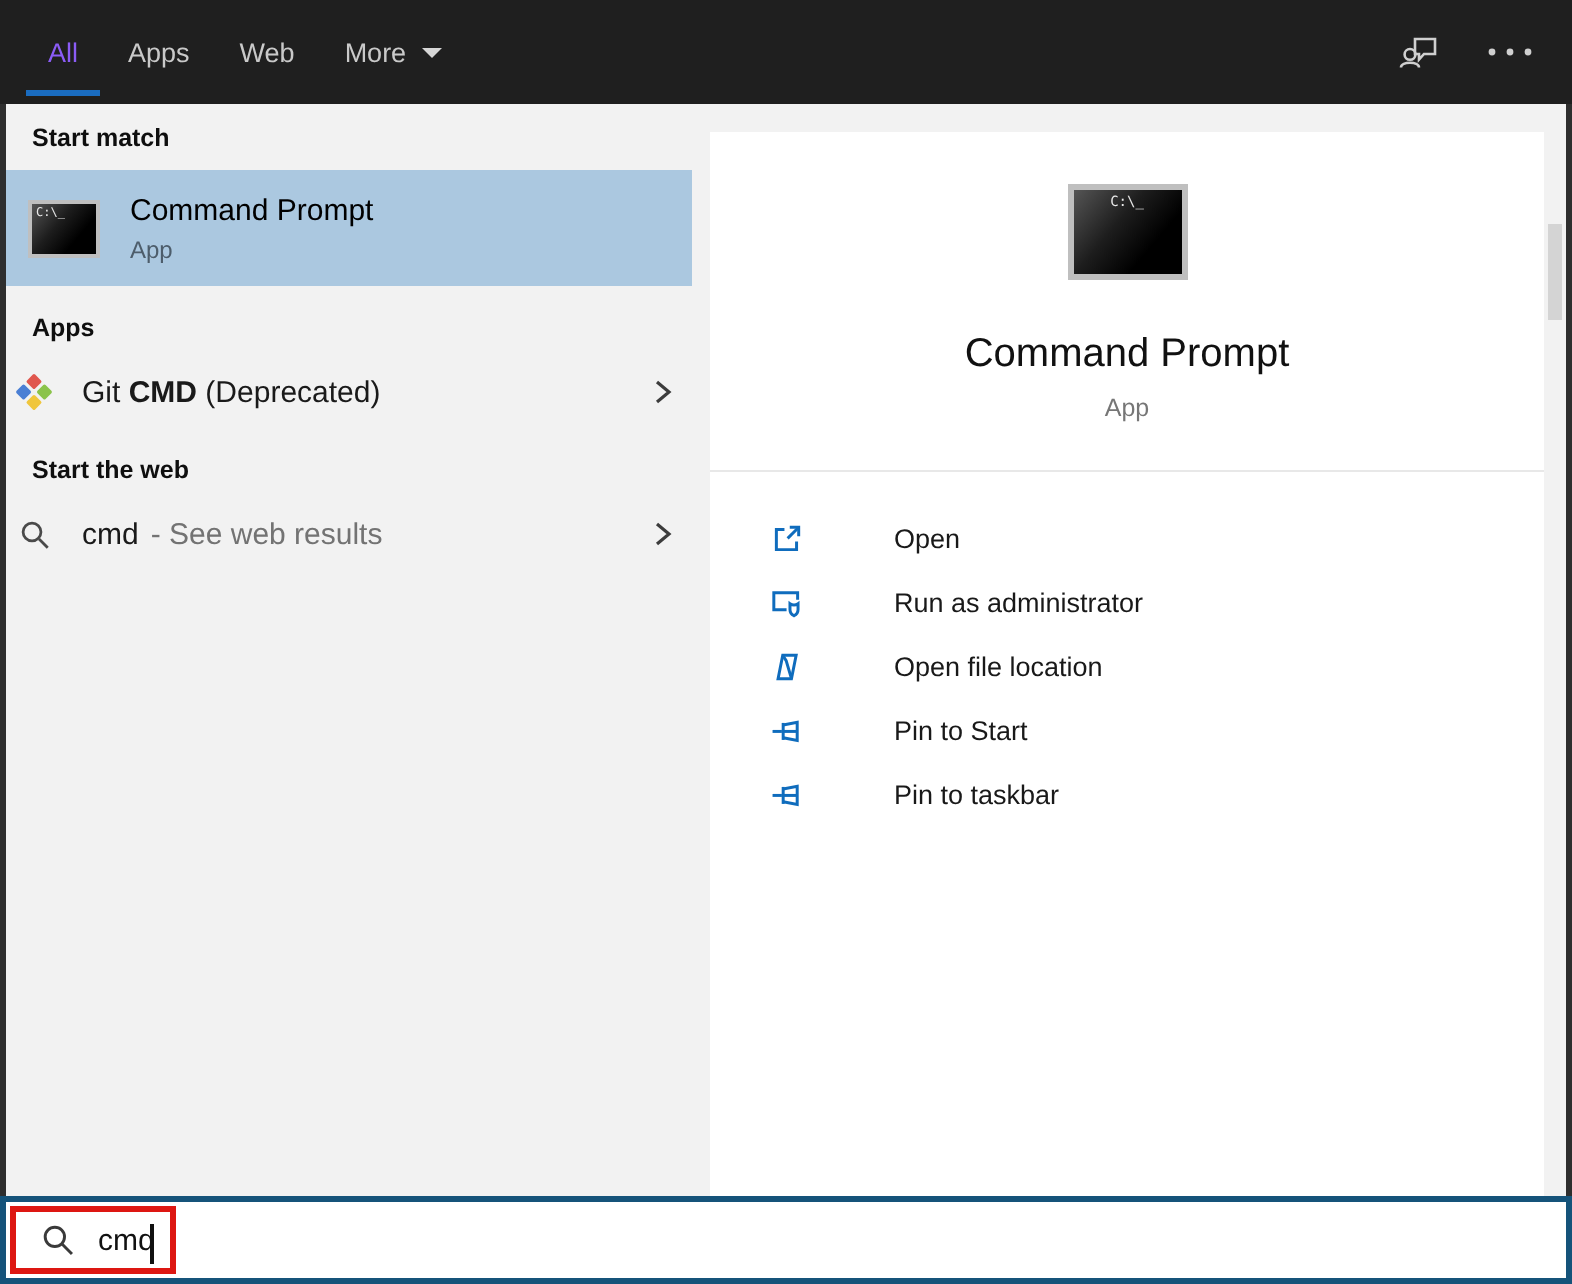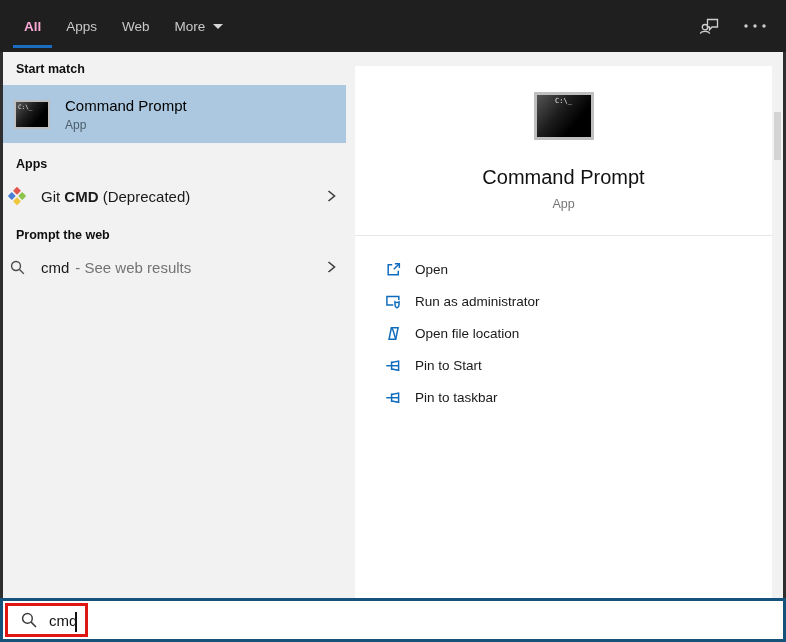--- a/index.html
+++ b/index.html
@@ -21,21 +21,21 @@
   
   .topbar{
     position:absolute;top:0;left:0;right:0;height:52px;
     background:var(--topbar-bg);display:flex;align-items:stretch;
   }
   .tabs{display:flex;margin-left:13px;gap:3px;height:100%;}
   .tab{
     position:relative;display:flex;align-items:center;padding:0 11px;
     font-size:13.5px;color:#c9c9c9;cursor:pointer;white-space:nowrap;
   }
-  .tab.active{color:#f9a8d4;font-weight:bold;}
+  .tab.active{color:#8b5cf6;font-weight:normal;}
   .tab.active::after{
     content:"";position:absolute;left:0;right:0;bottom:4px;height:3px;
     background:var(--tab-underline);
   }
   .caret-down{
     width:0;height:0;border-left:5px solid transparent;border-right:5px solid transparent;
     border-top:5px solid #d6d6d6;margin-left:8px;
   }
   .topbar-icons{
     position:absolute;right:18px;top:0;height:52px;display:flex;align-items:center;gap:20px;
@@ -80,21 +80,21 @@
   
   .preview{
     position:absolute;left:355px;top:66px;width:417px;bottom:44px;background:#fff;
   }
   .preview-header{padding-top:26px;padding-bottom:24px;text-align:center;border-bottom:1px solid #e8e8e8;}
   .preview-title{font-size:20px;color:#111;margin-top:26px;font-weight:400;}
   .preview-sub{font-size:12.5px;color:#767676;margin-top:8px;}
   .actions{list-style:none;padding:17px 0 0 30px;}
   .action{height:32px;display:flex;align-items:center;cursor:pointer;}
   .action-icon{width:17px;height:17px;flex:none;margin-right:13px;display:flex;align-items:center;}
-  .action-label{font-size:13.5px;color:#191919;}
+  .action-label{font-size:13.5px;color:#191919;margin-left:32px;}
   
   .scroll-thumb{position:absolute;right:5px;top:112px;width:7px;height:48px;background:#d4d4d4;z-index:2;cursor:pointer;}
   
   .search-bar{
     position:absolute;left:0;right:0;bottom:0;height:44px;background:#fff;
     border:3px solid var(--search-border);display:flex;align-items:center;padding-left:17px;z-index:4;
   }
   .search-input{
     border:none;outline:none;background:transparent;font-size:15px;color:#111;
     margin-left:11px;width:200px;font-family:"Liberation Sans", sans-serif;
@@ -177,21 +177,21 @@
           </div>
       </div>
       <span><span>Git </span><span class="bold">CMD</span><span> (Deprecated)</span></span>
       <div class="chevron">
         <svg width="14" height="16" viewBox="0 0 14 16" fill="none" stroke="#3c3c3c" stroke-width="1.6">
             <path d="M4.5 3 L10.5 8 L4.5 13"></path>
           </svg>
       </div>
     </div>
 
-    <div class="section-header tight">Prompt the web</div>
+    <div class="section-header tight">Start the web</div>
 
     <div class="result-row">
       <div class="row-icon">
         <svg width="17" height="17" viewBox="0 0 16 16" fill="none" stroke="#4a4a4a" stroke-width="1.3">
           <circle cx="6.6" cy="6.6" r="4.2"></circle>
             <path d="M9.9 9.9 L14 14"></path>
         </svg>
       </div>
       <span><span>cmd</span><span class="gray-suffix">- See web results</span></span>
       <div class="chevron">

